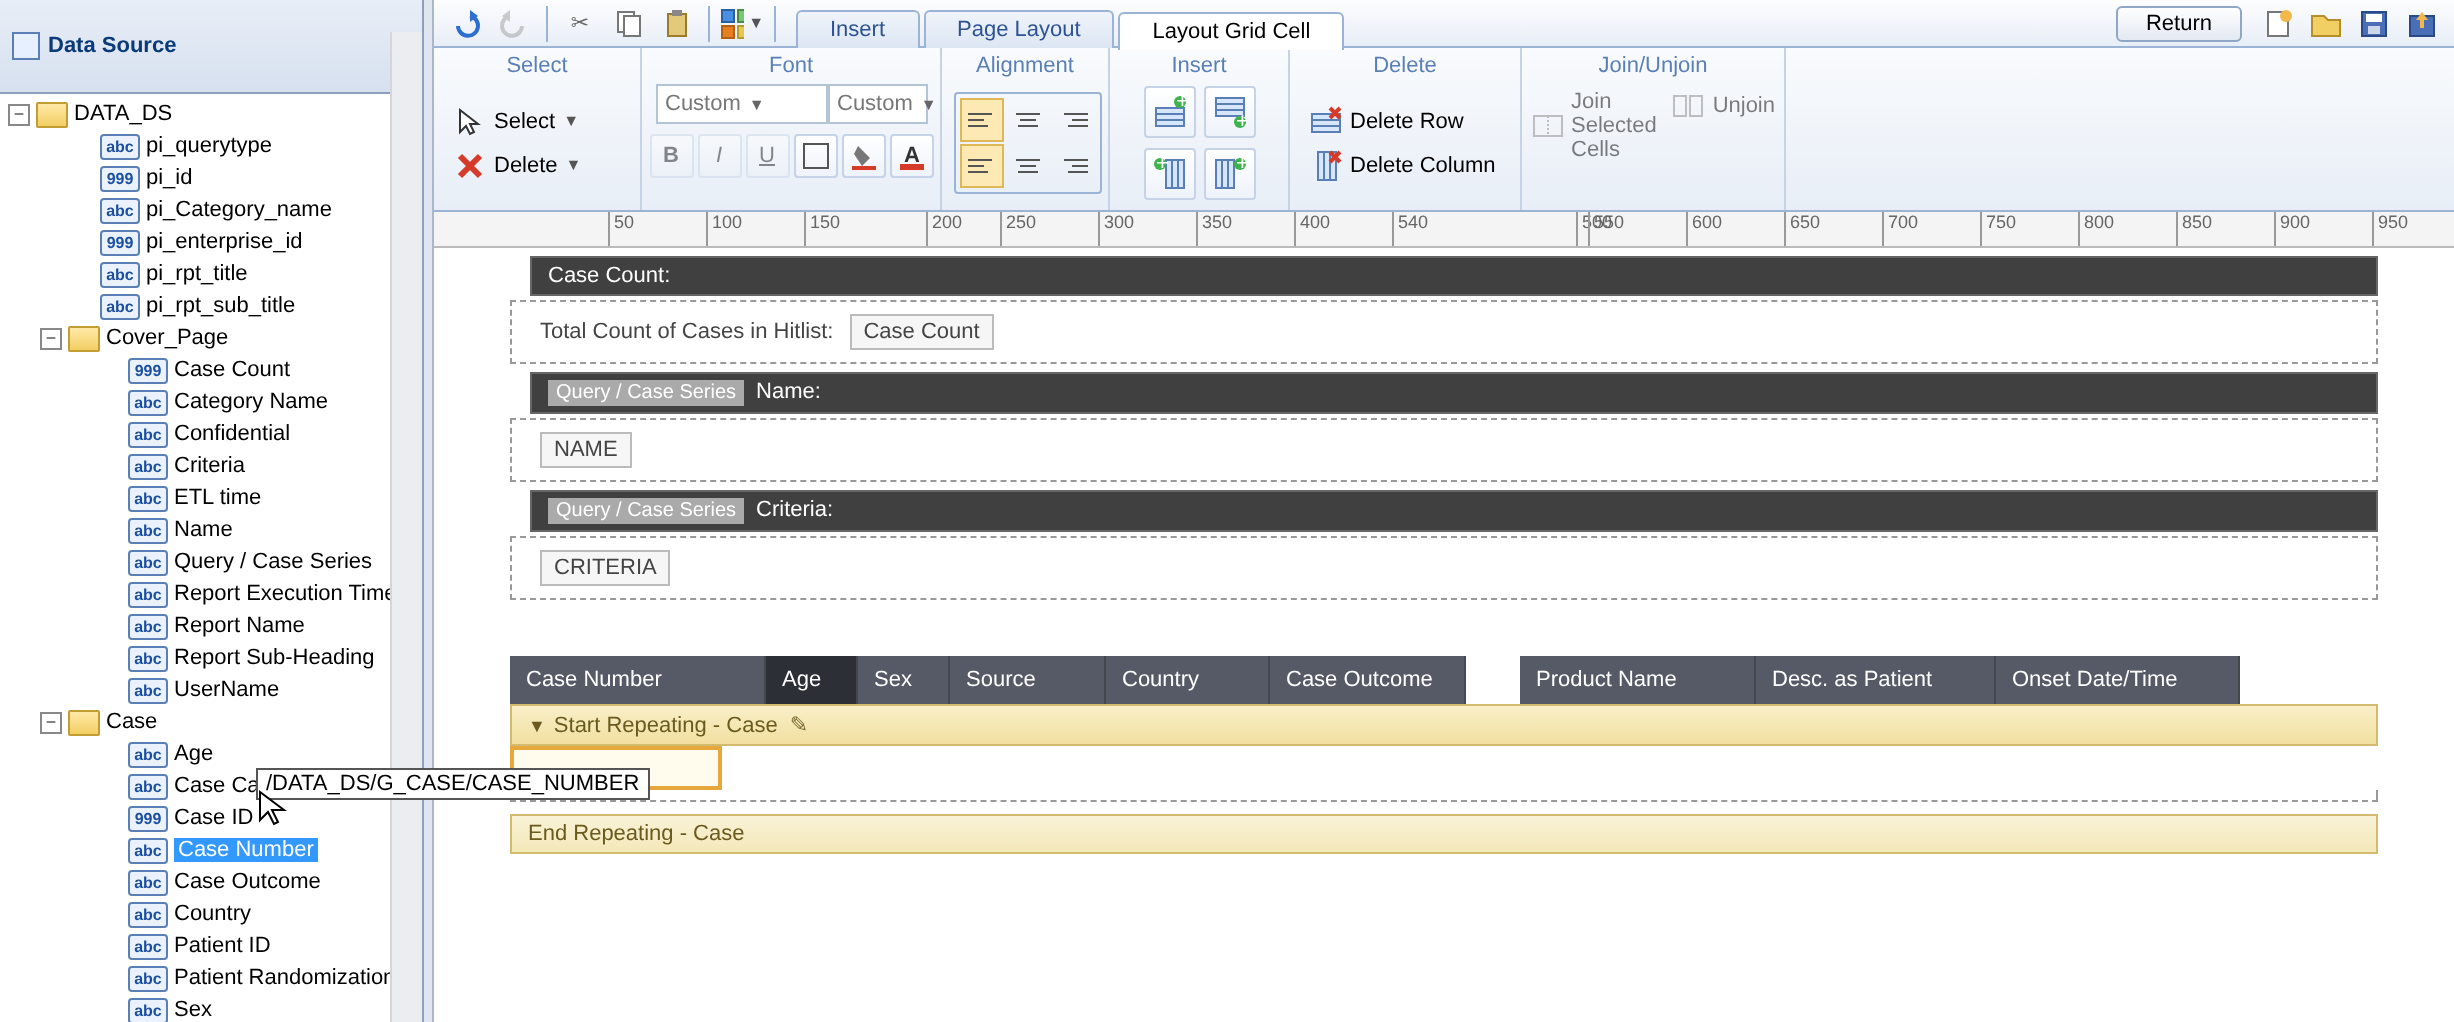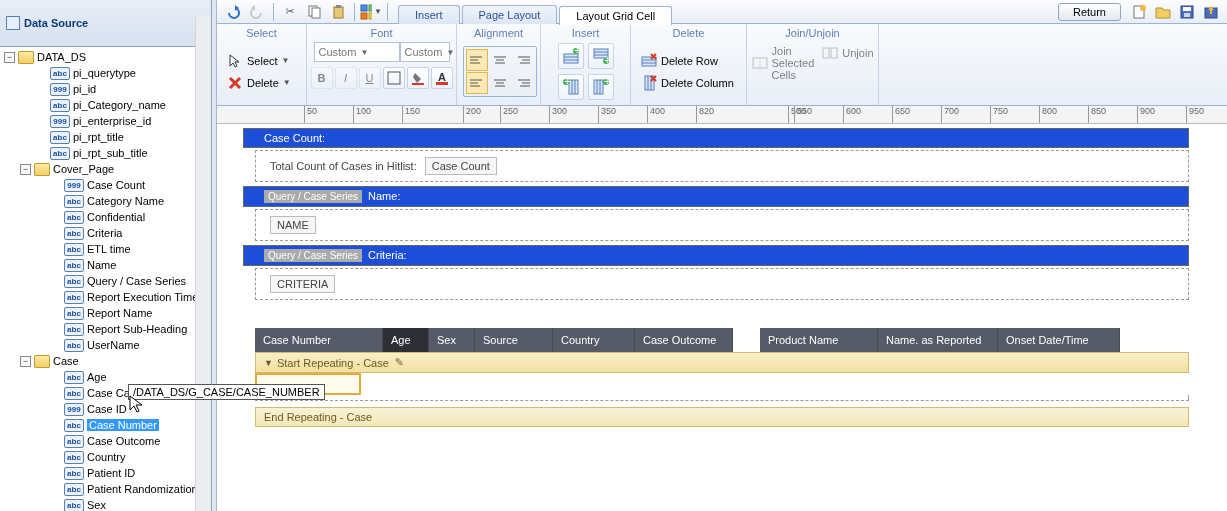--- a/index.html
+++ b/index.html
@@ -51,21 +51,21 @@
 .align-grid { display: grid; grid-template-columns: repeat(3, 22px); grid-template-rows: repeat(2, 22px); gap: 1px; border: 1px solid #9bb4d6; padding: 2px; border-radius: 2px; }
 .align-cell { width: 22px; height: 22px; display:flex; justify-content:center; align-items:center; }
 .align-cell.sel { background: #fde9b4; border: 1px solid #e0b755; }
 
 
 .ruler { height: 18px; background: #f4f4f4; border-bottom: 1px solid #bbb; position: relative; overflow: hidden; }
 .ruler-tick { position: absolute; top: 0; border-left: 1px solid #999; height: 18px; font-size: 9px; color: #666; padding-left: 2px; }
 
 
 .canvas { position: relative; height: 387px; overflow: auto; background: #fff; }
-.band-head { background: #1d4ed8; color: #fff; padding: 3px 20px; border: 1px solid #666; margin: 4px 38px 2px 26px; font-size: 11px; }
+.band-head { background: #404040; color: #fff; padding: 3px 8px; border: 1px solid #666; margin: 4px 38px 2px 48px; font-size: 11px; }
 .band-head .sub { background: #aaa; padding: 1px 4px; margin-right: 6px; font-size: 10px; display: inline-block; }
 .band-body { margin: 0 38px; border: 1px dashed #999; padding: 6px 14px; color: #444; display:flex; align-items:center; }
 .field-box { border: 1px solid #bbb; background: #f6f6f6; padding: 2px 6px; margin-left: 8px; }
 
 .table-head { display: flex; margin: 28px 38px 0 38px; }
 .th { background: #555a66; color: #fff; padding: 6px 8px; border-right: 1px solid #44494f; }
 .th.sel { background: #2c2f36; }
 
 .repeat-band { background: linear-gradient(#f9efc9,#f1e0a0); border: 1px solid #d2bb6e; color: #6a5a1e; padding: 3px 8px; margin: 0 38px; display:flex; align-items:center; }
 .repeat-band .tri { margin-right: 4px; font-size: 9px; }
@@ -332,21 +332,21 @@
       </span>
     <span class="cmd-btn">
         <svg width="16" height="16">
           <rect x="2" y="4" width="12" height="10" fill="#4a6fb7" stroke="#2a4a87"></rect>
           <path d="M8 2 l3 4 h-2 v4 h-2 v-4 h-2 Z" fill="#f2b84b"></path>
         </svg>
       </span>
   </div>
 
   <div class="ribbon">
-    <div class="rib-group" style="width:90px">
+    <div class="rib-group" style="width:104px">
       <div class="rib-title">Select</div>
       <div class="rib-body" style="flex-direction:column;align-items:flex-start;justify-content:center">
         <div class="rib-btn">
             <span class="ico">
               <svg width="16" height="16">
                 <path d="M3 2 L3 13 L6 10 L8 14 L10 13 L8 9 L12 9 Z" fill="#fff" stroke="#333"></path>
               </svg>
             </span>
             <span>Select</span>
             <span style="font-size:8px;margin-left:4px;color:#555">▼</span>
@@ -549,21 +549,21 @@
 
   <div class="ruler" id="ruler">
       <div class="ruler-tick" style="left: 87px;">50</div>
       <div class="ruler-tick" style="left: 136px;">100</div>
       <div class="ruler-tick" style="left: 185px;">150</div>
       <div class="ruler-tick" style="left: 246px;">200</div>
       <div class="ruler-tick" style="left: 283px;">250</div>
       <div class="ruler-tick" style="left: 332px;">300</div>
       <div class="ruler-tick" style="left: 381px;">350</div>
       <div class="ruler-tick" style="left: 430px;">400</div>
-      <div class="ruler-tick" style="left: 479px;">820</div>
+      <div class="ruler-tick" style="left: 479px;">540</div>
       <div class="ruler-tick" style="left: 528px; margin-left: 43px;">500</div>
       <div class="ruler-tick" style="left: 577px;">550</div>
       <div class="ruler-tick" style="left: 626px;">600</div>
       <div class="ruler-tick" style="left: 675px;">650</div>
       <div class="ruler-tick" style="left: 724px;">700</div>
       <div class="ruler-tick" style="left: 773px;">750</div>
       <div class="ruler-tick" style="left: 822px;">800</div>
       <div class="ruler-tick" style="left: 871px;">850</div>
       <div class="ruler-tick" style="left: 920px;">900</div>
       <div class="ruler-tick" style="left: 969px;">950</div>
@@ -587,21 +587,21 @@
       </div>
 
     <div class="table-head" id="thead">
         <div class="th" style="width: 128px;">Case Number</div>
         <div class="th sel" style="width: 46px;">Age</div>
         <div class="th" style="width: 46px;">Sex</div>
         <div class="th" style="width: 78px;">Source</div>
         <div class="th" style="width: 82px;">Country</div>
         <div class="th" style="width: 98px;">Case Outcome</div>
         <div class="th" style="width: 118px; margin-left: 27px;">Product Name</div>
-        <div class="th" style="width: 120px;">Name. as Reported</div>
+        <div class="th" style="width: 120px;">Desc. as Patient</div>
         <div class="th" style="width: 122px;">Onset Date/Time</div>
       </div>
     <div class="repeat-band">
         <span class="tri">▼</span>
         <span>Start Repeating - Case</span>
         <span class="pen">✎</span>
       </div>
     <div class="drop-cell"></div>
     <div style="height:6px;margin:0 38px;border-left:1px dashed #999;border-right:1px dashed #999;border-bottom:1px dashed #999"></div>
     <div class="end-band">End Repeating - Case</div>

